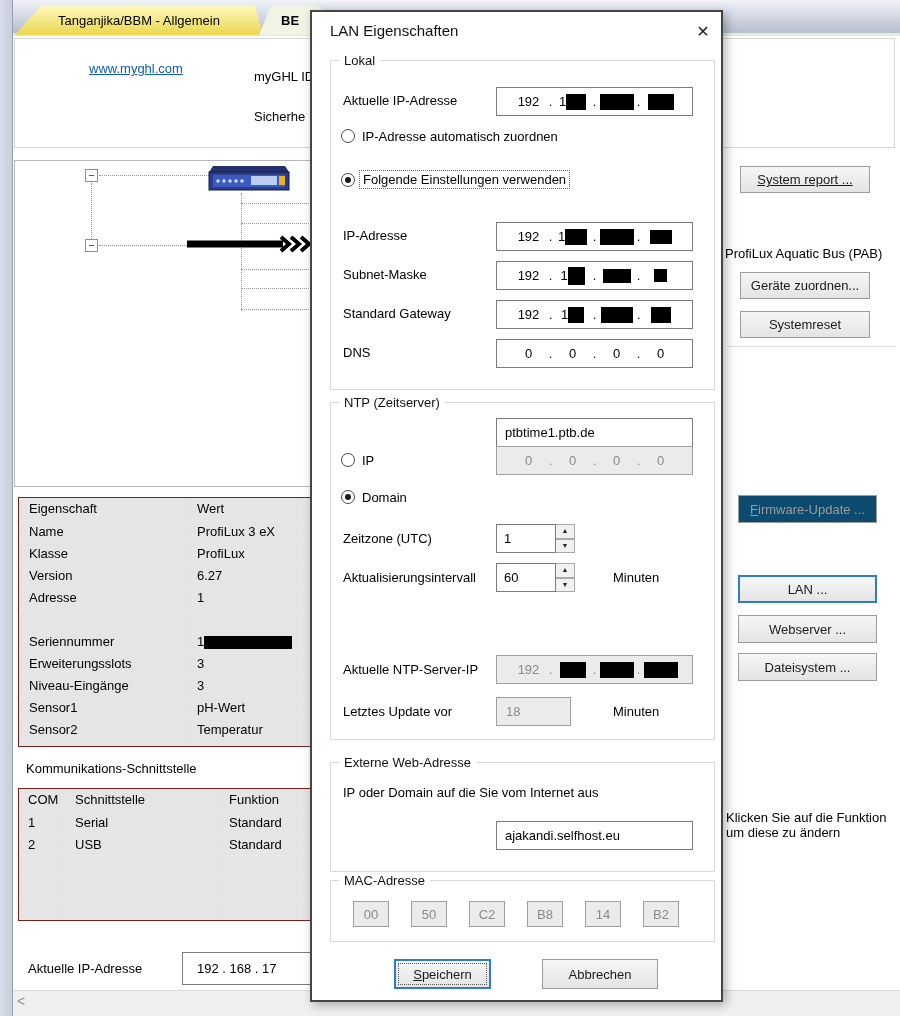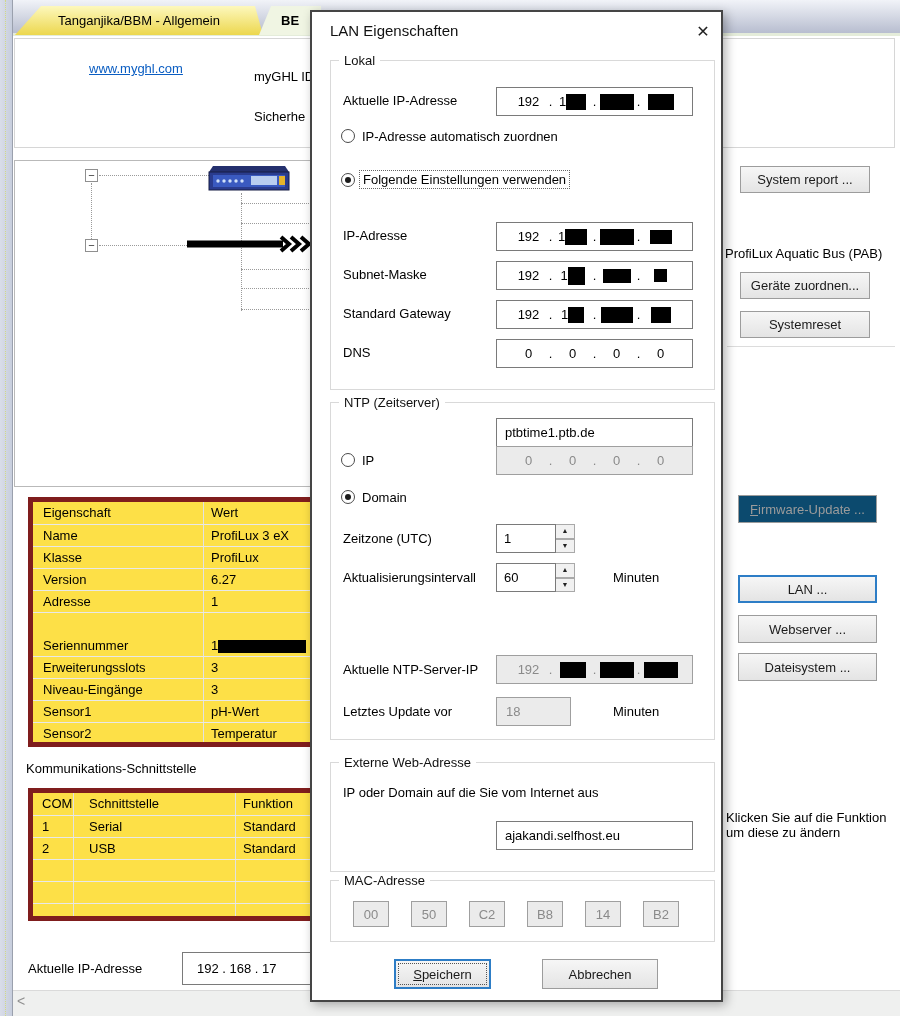--- a/index.html
+++ b/index.html
@@ -28,21 +28,21 @@
   .panel { background:#fff; border:1px solid #d6d6d6; }
   .link { color:#0a5dc2; text-decoration:underline; cursor:pointer; }
 
   
   .treebox { width:13px; height:13px; background:#fff; border:1px solid #8f8f8f;
              font-size:11px; line-height:10px; text-align:center; color:#333; cursor:pointer; }
   .dotted-h { border-top:1px dotted #9a9a9a; height:0; }
   .dotted-v { border-left:1px dotted #9a9a9a; width:0; }
 
   
-  .dtable { background:#fde047; border:5px solid #7f1d1d;margin-left:10px; }
+  .dtable { background:#e5e5e5; border:1px solid #7f1d1d; }
   .trow { position:absolute; left:0; width:100%; border-bottom:1px solid #e8e8e8; }
   .tcell { position:absolute; top:3px; white-space:nowrap; }
 
   
   .btn { background:linear-gradient(#f6f6f6,#e4e4e4); border:1px solid #9c9c9c;
          text-align:center; font-size:13px; color:#1a1a1a; cursor:pointer;
          display:flex; align-items:center; justify-content:center; }
   .btn.disabled { color:#9b9b9b; cursor:default; background:#0c4a6e; }
   .btn.focus { border:2px solid #2d7dc6; }
   .btn.save { border:2px solid #2d7dc6; outline:1px dotted #555; outline-offset:-5px; }
@@ -206,21 +206,21 @@
     <div class="trow" style="top:111px;height:21px;border-bottom:none;"></div>
   </div>
 
   <span class="abs" style="left:28px;top:961px;">Aktuelle IP-Adresse</span>
   <div class="field" style="left:182px;top:952px;width:132px;height:33px;padding-left:14px;">192  .  168  .  17</div>
 
   <div class="abs scrollstrip">
     <span class="abs" style="left:4px;top:2px;font-size:14px;">&lt;</span>
   </div>
 
-  <div class="btn abs" style="left:740px;top:166px;width:130px;height:27px;">System report ...</div>
+  <div class="btn abs" style="left:740px;top:166px;width:130px;height:27px;text-decoration:underline;">System report ...</div>
   <span class="abs" style="left:725px;top:246px;">ProfiLux Aquatic Bus (PAB)</span>
   <div class="btn abs" style="left:740px;top:272px;width:130px;height:27px;">Geräte zuordnen...</div>
   <div class="btn abs" style="left:740px;top:311px;width:130px;height:27px;">Systemreset</div>
   <div class="abs" style="left:727px;top:346px;width:168px;height:1px;background:#dcdcdc;"></div>
 
   <div class="btn abs disabled" style="left:738px;top:495px;width:139px;height:28px;">
     <span><span class="acc">F</span><span>irmware-Update ...</span></span>
   </div>
   <div class="btn abs focus" style="left:738px;top:575px;width:139px;height:28px;">LAN ...</div>
   <div class="btn abs" style="left:738px;top:615px;width:139px;height:28px;">Webserver ...</div>

